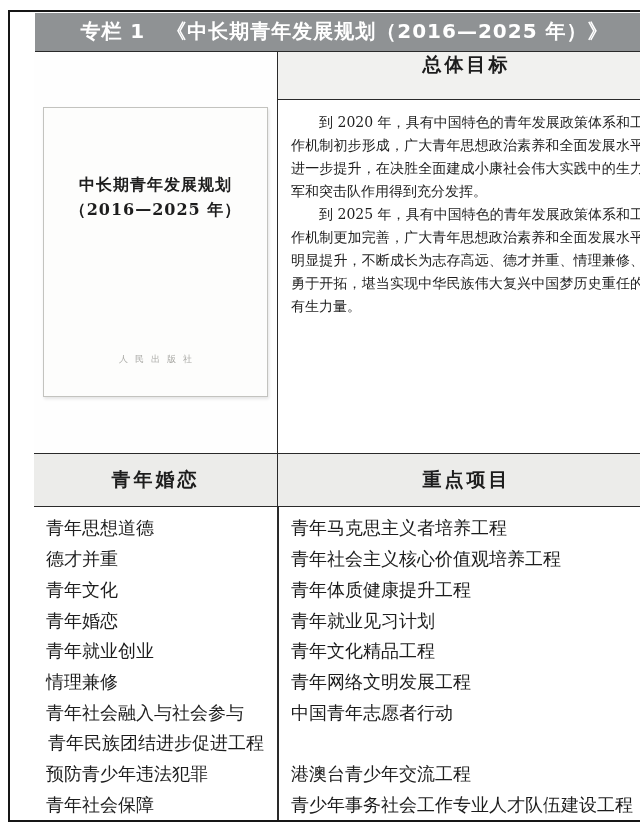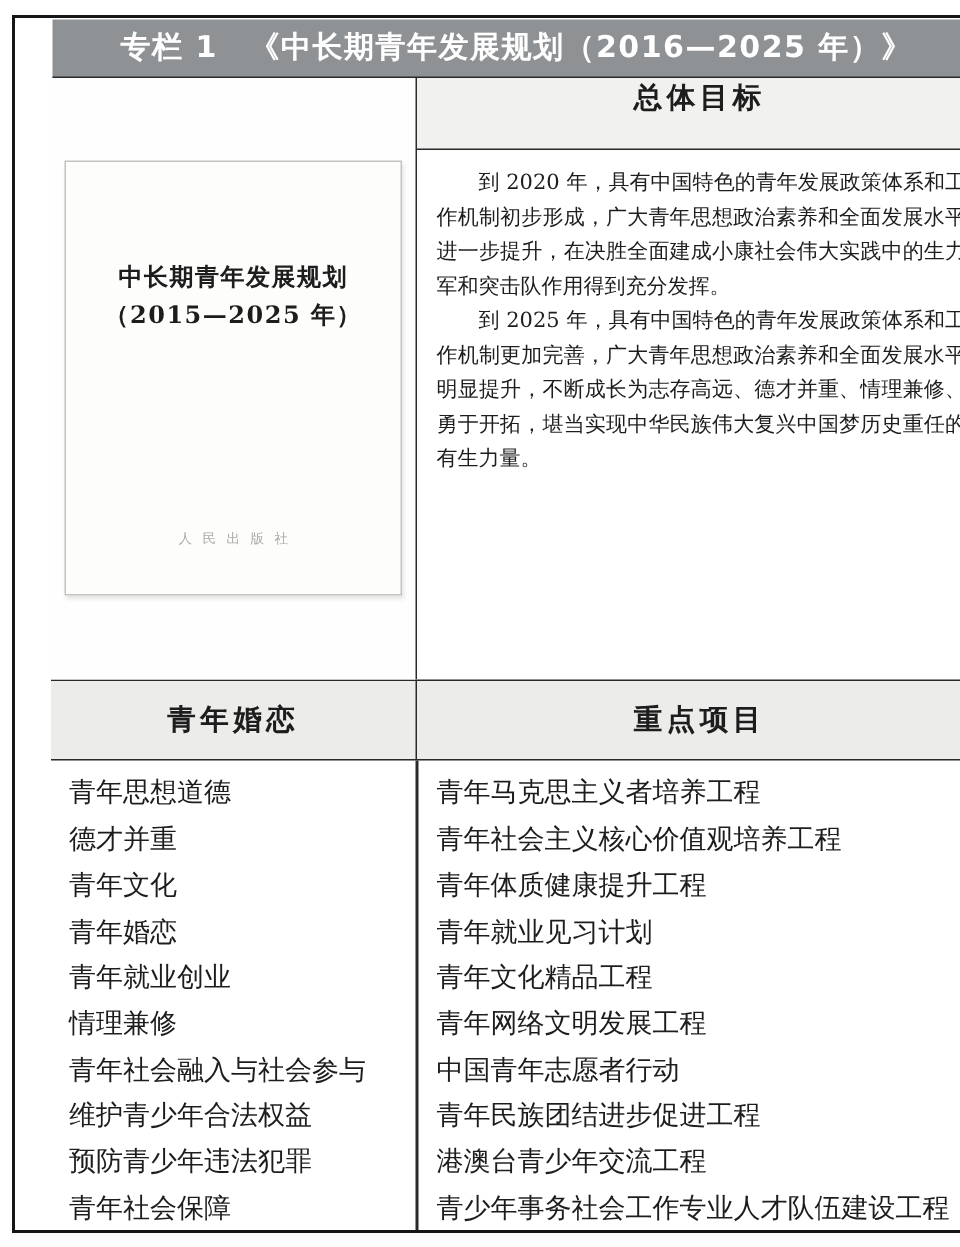--- a/index.html
+++ b/index.html
@@ -114,21 +114,21 @@
   <div class="box-header">
     <span class="t">专栏 1　《中长期青年发展规划（2016—2025 年）》</span>
   </div>
 
   <div class="upper">
 
     <div class="upper-left">
       <div class="book">
         <div class="book-title">
           <div>中长期青年发展规划</div>
-          <div>（2015—2025 年）</div>
+          <div>（2016—2025 年）</div>
         </div>
         <div class="book-publisher">人民出版社</div>
       </div>
     </div>
 
     <div class="upper-right">
       <div class="goal-head">
         <span class="t">总体目标</span>
       </div>
       <div class="goal-body">
@@ -173,21 +173,20 @@
         </div>
         <div class="t-row">
           <div class="c-area">情理兼修</div>
           <div class="c-proj">青年网络文明发展工程</div>
         </div>
         <div class="t-row">
           <div class="c-area">青年社会融入与社会参与</div>
           <div class="c-proj">中国青年志愿者行动</div>
         </div>
         <div class="t-row">
-          <div class="c-area">维护青少年合法权益</div>
           <div class="c-proj">青年民族团结进步促进工程</div>
         </div>
         <div class="t-row">
           <div class="c-area">预防青少年违法犯罪</div>
           <div class="c-proj">港澳台青少年交流工程</div>
         </div>
         <div class="t-row">
           <div class="c-area">青年社会保障</div>
           <div class="c-proj">青少年事务社会工作专业人才队伍建设工程</div>
         </div>

